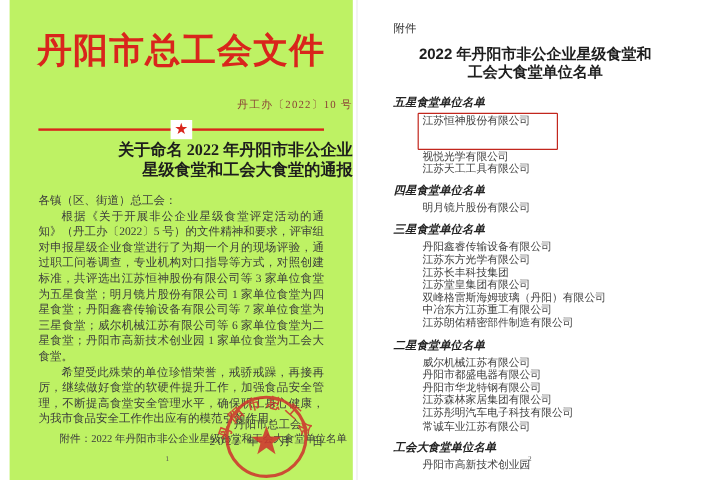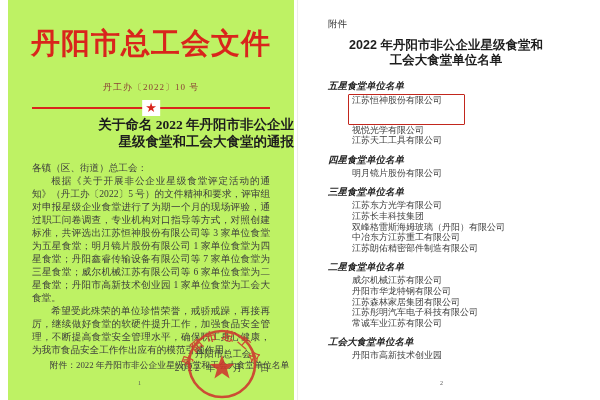--- a/index.html
+++ b/index.html
@@ -5,21 +5,21 @@
   * { margin:0; padding:0; box-sizing:border-box; }
   html,body { width:600px; height:400px; overflow:hidden; background:#ffffff; }
   body { font-family:"Liberation Serif","DejaVu Serif",serif; color:#3c3c3c; }
   .canvas { position:relative; width:600px; height:400px; background:#ffffff; }
   .seam { position:absolute; left:297px; top:0; width:1px; height:400px; background:#ececec; }
 
   
   .page-left { position:absolute; left:8px; top:0; width:286px; height:400px; background:#bef264; }
   .red-header { margin-top:26px; text-align:center; font-size:29px; font-weight:bold;
                 color:#d9251c; letter-spacing:1px; line-height:34px; white-space:nowrap; }
-  .doc-number { margin-top:21px; text-align:center; font-size:9px; color:#8a4136; letter-spacing:1px; }
+  .doc-number { margin-top:21px; text-align:right; font-size:9px; color:#8a4136; letter-spacing:1px; }
   .red-rule { position:relative; margin:13px 24px 0 24px; border-top:2px solid #d9251c; height:0; }
   .red-rule .star { position:absolute; left:50%; top:-9px; transform:translateX(-50%);
                     color:#d9251c; font-size:13px; line-height:16px; background:#fff; padding:0 3px; }
   .doc-title { margin-top:7px; text-align:right; font-weight:bold; color:#1d1d1d;
                font-size:13.5px; line-height:17px; }
   .body-block { margin-top:11px; padding:0 24px; font-size:9.6px; line-height:13px;
                 text-align:justify; color:#3c3c3c; }
   .body-block p.indent { text-indent:2em; }
   .attach-line { padding:0 24px; margin-top:4px; font-size:8.8px; text-indent:2em;
                  white-space:nowrap; color:#3c3c3c;text-align:right; }
@@ -104,30 +104,33 @@
         <div class="item">江苏天工工具有限公司</div>
       </div>
 
       <div class="section">
         <div class="section-title">四星食堂单位名单</div>
         <div class="item">明月镜片股份有限公司</div>
       </div>
 
       <div class="section">
         <div class="section-title">三星食堂单位名单</div>
+        <div class="item">丹阳鑫睿传输设备有限公司</div>
         <div class="item">江苏东方光学有限公司</div>
         <div class="item">江苏长丰科技集团</div>
+        <div class="item">江苏堂皇集团有限公司</div>
         <div class="item">双峰格雷斯海姆玻璃（丹阳）有限公司</div>
         <div class="item">中冶东方江苏重工有限公司</div>
         <div class="item">江苏朗佑精密部件制造有限公司</div>
       </div>
 
       <div class="section">
         <div class="section-title">二星食堂单位名单</div>
         <div class="item">威尔机械江苏有限公司</div>
+        <div class="item">丹阳市都盛电器有限公司</div>
         <div class="item">丹阳市华龙特钢有限公司</div>
         <div class="item">江苏森林家居集团有限公司</div>
         <div class="item">江苏彤明汽车电子科技有限公司</div>
         <div class="item">常诚车业江苏有限公司</div>
       </div>
 
       <div class="section">
         <div class="section-title">工会大食堂单位名单</div>
         <div class="item">丹阳市高新技术创业园</div>
       </div>

